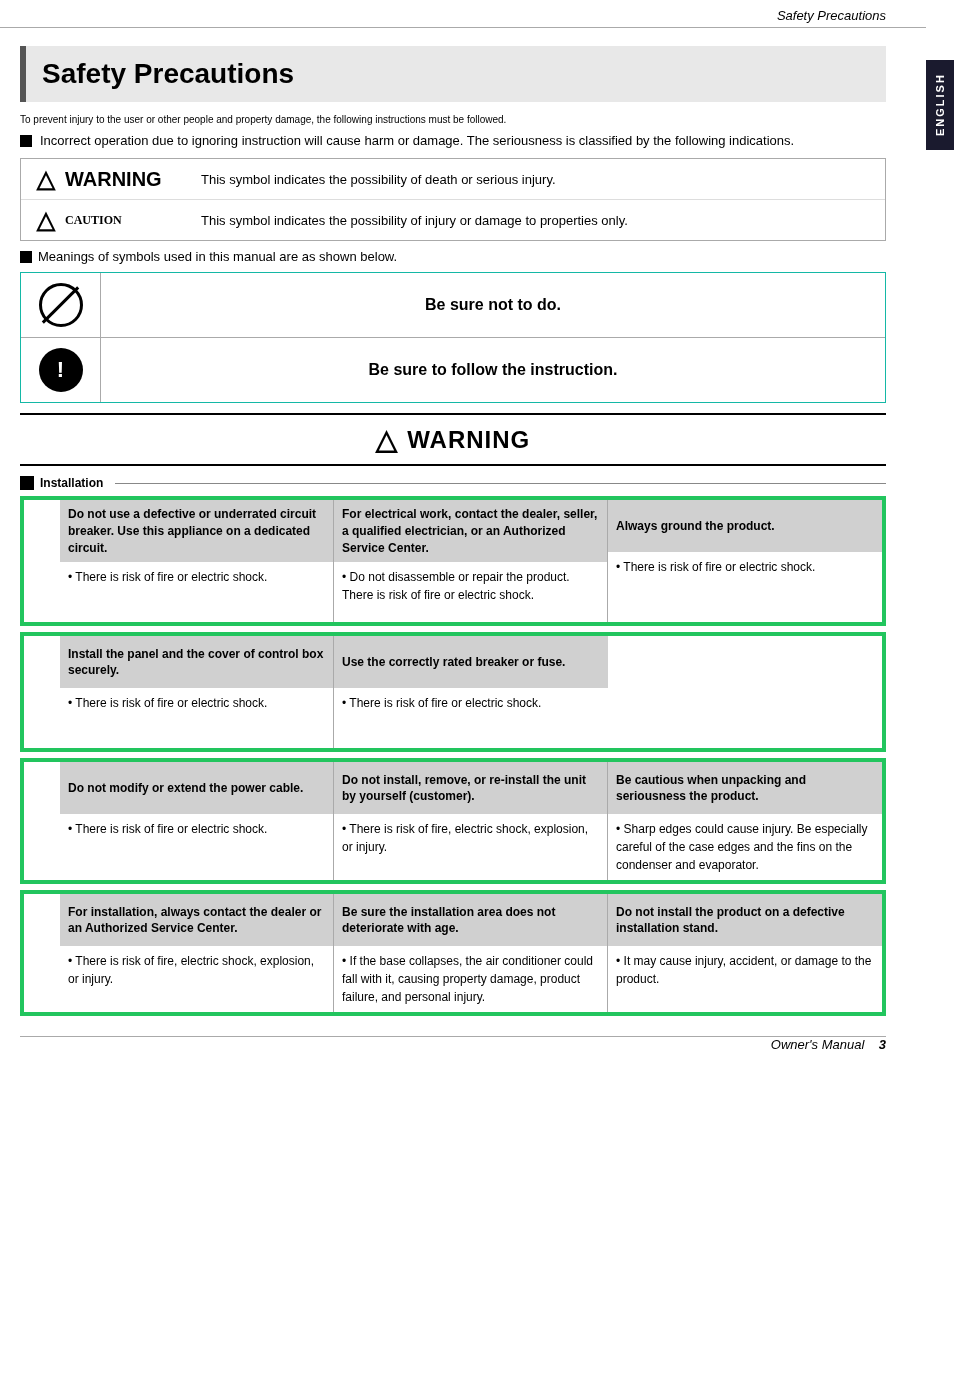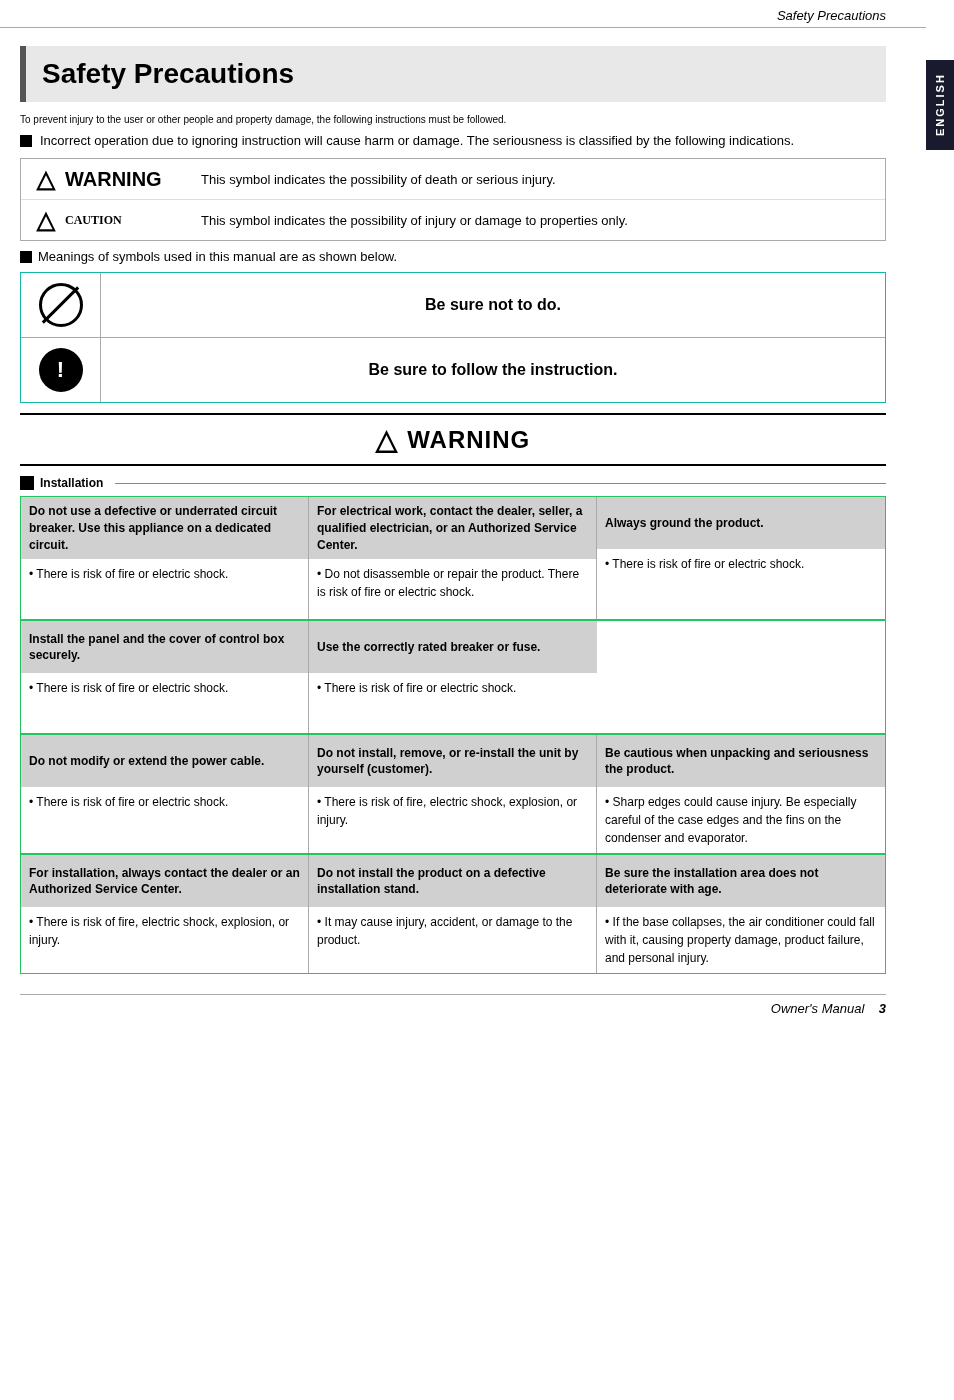--- a/index.html
+++ b/index.html
@@ -224,22 +224,23 @@
     }
     .section-title {
       font-size: 12px;
       font-weight: bold;
     }
 
     
     .install-grid {
       display: grid;
       grid-template-columns: 1fr 1fr 1fr;
-      border: 1px solid #22c55e;
-      margin-bottom: 0;
+      border: 4px solid #22c55e;
+      margin-bottom: 6px;
+      padding-left: 36px;
     }
     .install-cell {
       border-right: 1px solid #aaa;
       padding: 0;
     }
     .install-cell:last-child { border-right: none; }
     .install-cell-header {
       background: #d0d0d0;
       padding: 6px 8px;
       font-weight: bold;
@@ -259,21 +260,20 @@
     .bullet-dot::before {
       content: '• ';
     }
 
     
     .page-footer {
       text-align: right;
       font-style: italic;
       font-size: 13px;
       margin-top: 20px;
-      padding-top: 6px;
       border-top: 1px solid #aaa;
     }
   </style>
 </head>
 <body>
 
 <div class="side-tab">
   <span>ENGLISH</span>
 </div>
 
@@ -405,29 +405,29 @@
   </div>
 
   <div class="install-grid">
     <div class="install-cell">
       <div class="install-cell-header">For installation, always contact the dealer or an Authorized Service Center.</div>
       <div class="install-cell-body">
         <span class="bullet-dot">There is risk of fire, electric shock, explosion, or injury.</span>
       </div>
     </div>
     <div class="install-cell">
+      <div class="install-cell-header">Be sure the installation area does not deteriorate with age.</div>
+      <div class="install-cell-body">
+        <span class="bullet-dot">If the base collapses, the air conditioner could fall with it, causing property damage, product failure, and personal injury.</span>
+      </div>
+    </div>
+    <div class="install-cell">
       <div class="install-cell-header">Do not install the product on a defective installation stand.</div>
       <div class="install-cell-body">
         <span class="bullet-dot">It may cause injury, accident, or damage to the product.</span>
-      </div>
-    </div>
-    <div class="install-cell">
-      <div class="install-cell-header">Be sure the installation area does not deteriorate with age.</div>
-      <div class="install-cell-body">
-        <span class="bullet-dot">If the base collapses, the air conditioner could fall with it, causing property damage, product failure, and personal injury.</span>
       </div>
     </div>
   </div>
 
   <div class="page-footer">
     <em>
       <span>Owner's Manual</span>
       &nbsp;&nbsp;
       <strong>3</strong>
     </em>

